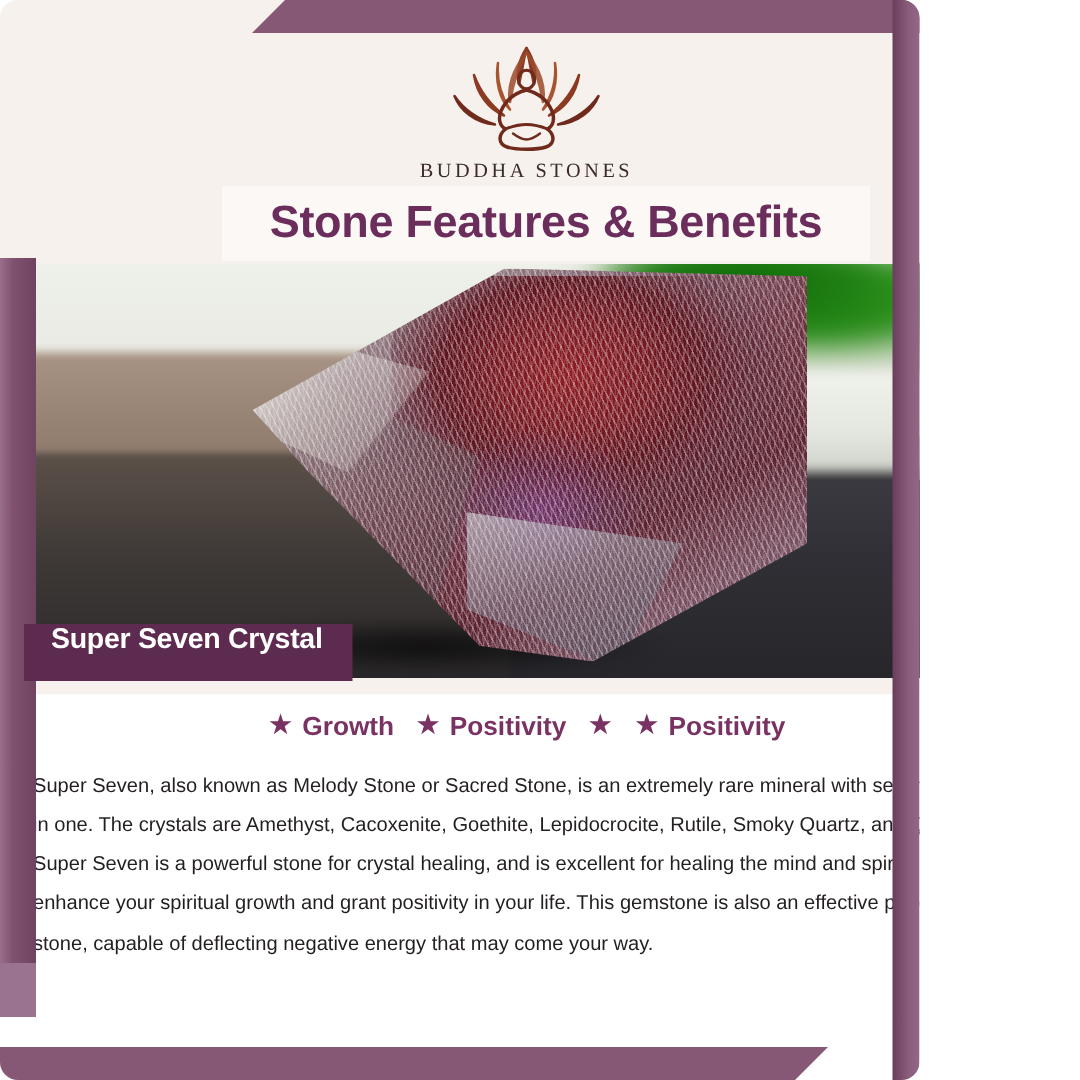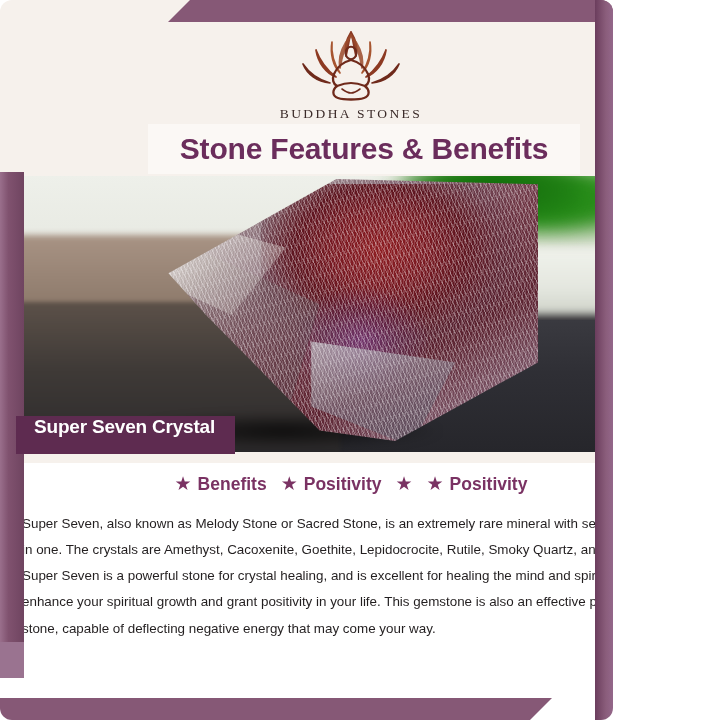--- a/index.html
+++ b/index.html
@@ -274,21 +274,21 @@
   <div class="caption">
     <span class="caption-text">Super Seven Crystal</span>
   </div>
 
   <div class="cream-strip"></div>
 
   <div class="content">
     <div class="benefits">
       <div class="benefit">
         <span class="star">★</span>
-        <span class="benefit-label">Benefits</span>
+        <span class="benefit-label">Growth</span>
       </div>
       <div class="benefit">
         <span class="star">★</span>
         <span class="benefit-label">Positivity</span>
       </div>
       <div class="benefit">
         <span class="star">★</span>
       </div>
       <div class="benefit">
         <span class="star">★</span>

